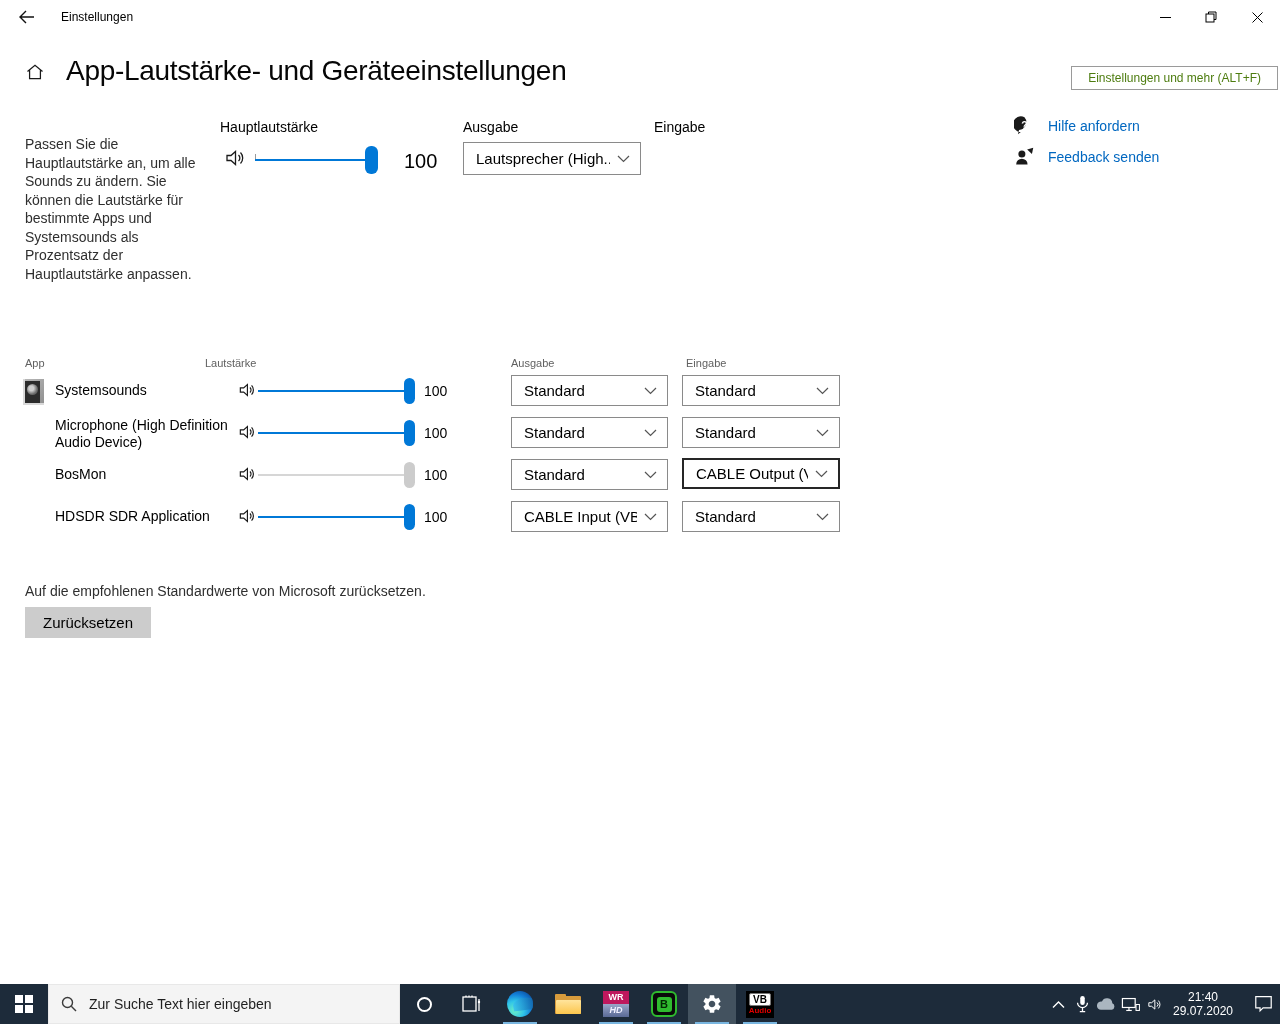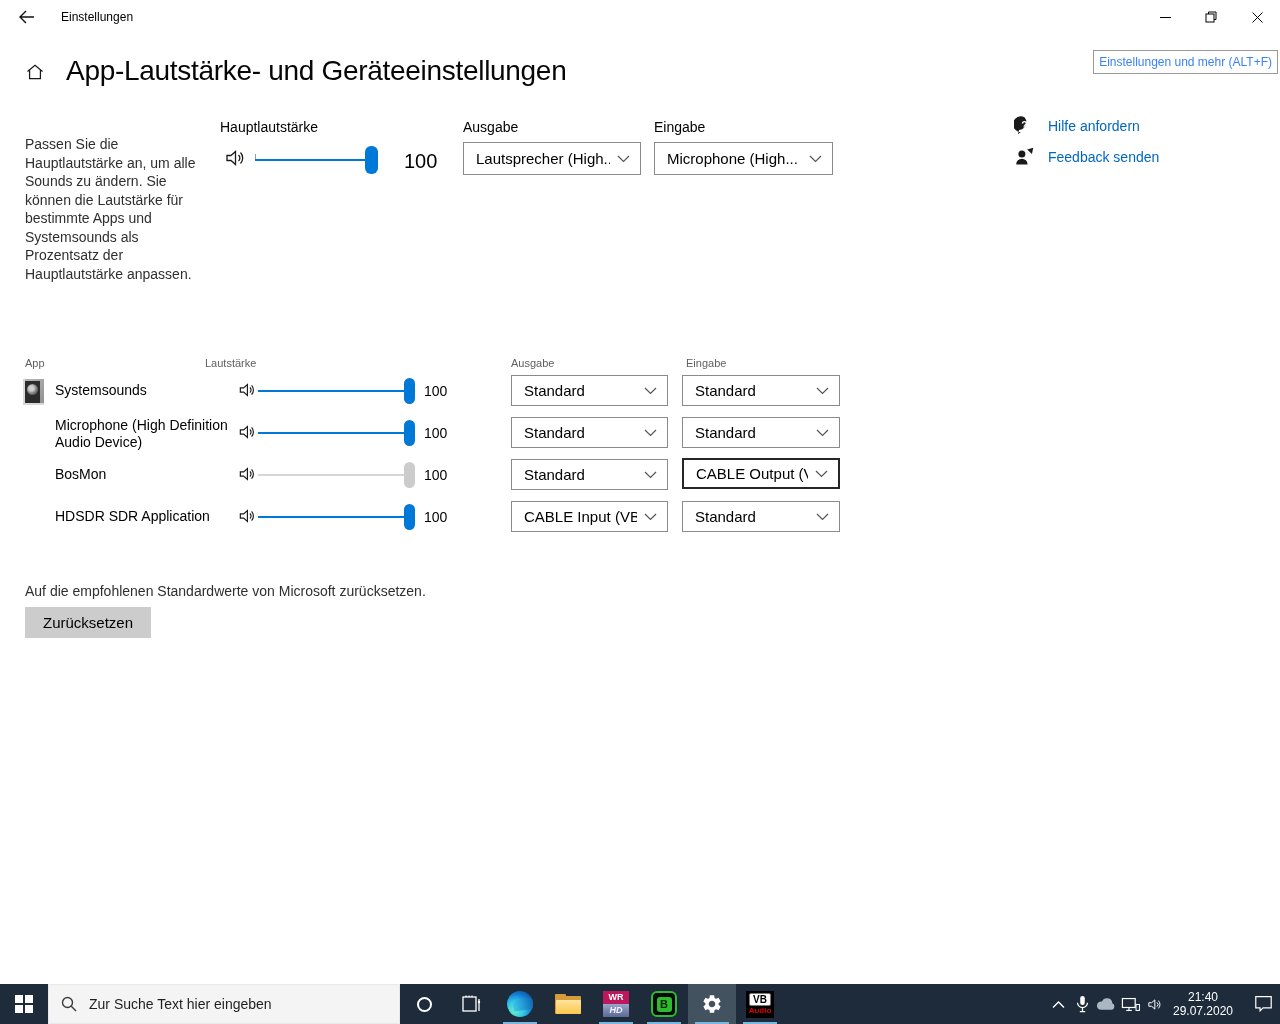--- a/index.html
+++ b/index.html
@@ -11,21 +11,21 @@
   .titlebar { position:absolute; top:0; left:0; width:1280px; height:34px; background:#fff; }
   .back-btn { position:absolute; left:12px; top:4px; width:28px; height:26px; display:flex; align-items:center; justify-content:center; font-size:17px; color:#111; cursor:pointer; }
   .win-title { position:absolute; left:61px; top:10px; font-size:12px; color:#000; }
   .win-controls { position:absolute; right:0; top:0; display:flex; }
   .win-btn { width:46px; height:34px; display:flex; align-items:center; justify-content:center; }
   .win-btn svg { display:block; }
 
   
   .home-icon { position:absolute; left:25px; top:62px; }
   .page-title { position:absolute; left:66px; top:55px; font-size:28px; font-weight:400; color:#060606; letter-spacing:-0.3px; }
-  .tooltip { position:absolute; right:2px; top:50px; border:1px solid #9a9a9a; background:#fff; color:#3b82f6; font-size:12px; padding:4px 5px; white-space:nowrap; }
+  .tooltip { position:absolute; right:2px; top:66px; border:1px solid #9a9a9a; background:#fff; color:#4d7c0f; font-size:12px; padding:4px 16px; white-space:nowrap; }
 
   
   .intro { position:absolute; left:25px; top:135px; width:180px; font-size:14px; line-height:18.5px; color:#2f2f2f; }
 
   
   .lbl { position:absolute; font-size:14px; color:#000; }
   .col-lbl { position:absolute; font-size:11px; color:#606060; }
 
   .vol-glyph { color:#1a1a1a; display:inline-flex; }
   .slider { position:absolute; height:28px; }
@@ -157,26 +157,20 @@
 
   <span class="lbl" style="left:463px; top:119px;">Ausgabe</span>
   <div class="select" style="left:463px; top:142px; width:178px;">
     <span class="sel-text">Lautsprecher (High...</span>
     <svg class="chev" width="13" height="8" viewBox="0 0 13 8">
         <path d="M1 1 L6.5 6.5 L12 1" fill="none" stroke="#555" stroke-width="1.2"></path>
       </svg>
   </div>
 
   <span class="lbl" style="left:654px; top:119px;">Eingabe</span>
-  <div class="select" style="left:654px; top:142px; width:179px;">
-    <span class="sel-text">Microphone (High...</span>
-    <svg class="chev" width="13" height="8" viewBox="0 0 13 8">
-        <path d="M1 1 L6.5 6.5 L12 1" fill="none" stroke="#555" stroke-width="1.2"></path>
-      </svg>
-  </div>
 
   <div class="help-link" style="top:115px;">
     <svg width="21" height="21" viewBox="0 0 24 24">
         <path d="M12 2.5 a9 9 0 1 0 -4.2 17 L4.5 22 L5.8 17.2 A9 9 0 0 0 12 2.5 Z" fill="#1a1a1a"></path>
         <text x="12" y="16" font-size="12" font-weight="bold" fill="#fff" text-anchor="middle" font-family="Liberation Sans, sans-serif">?</text>
       </svg>
     <span class="txt">Hilfe anfordern</span>
   </div>
   <div class="help-link" style="top:146px;">
     <svg width="21" height="21" viewBox="0 0 24 24">

